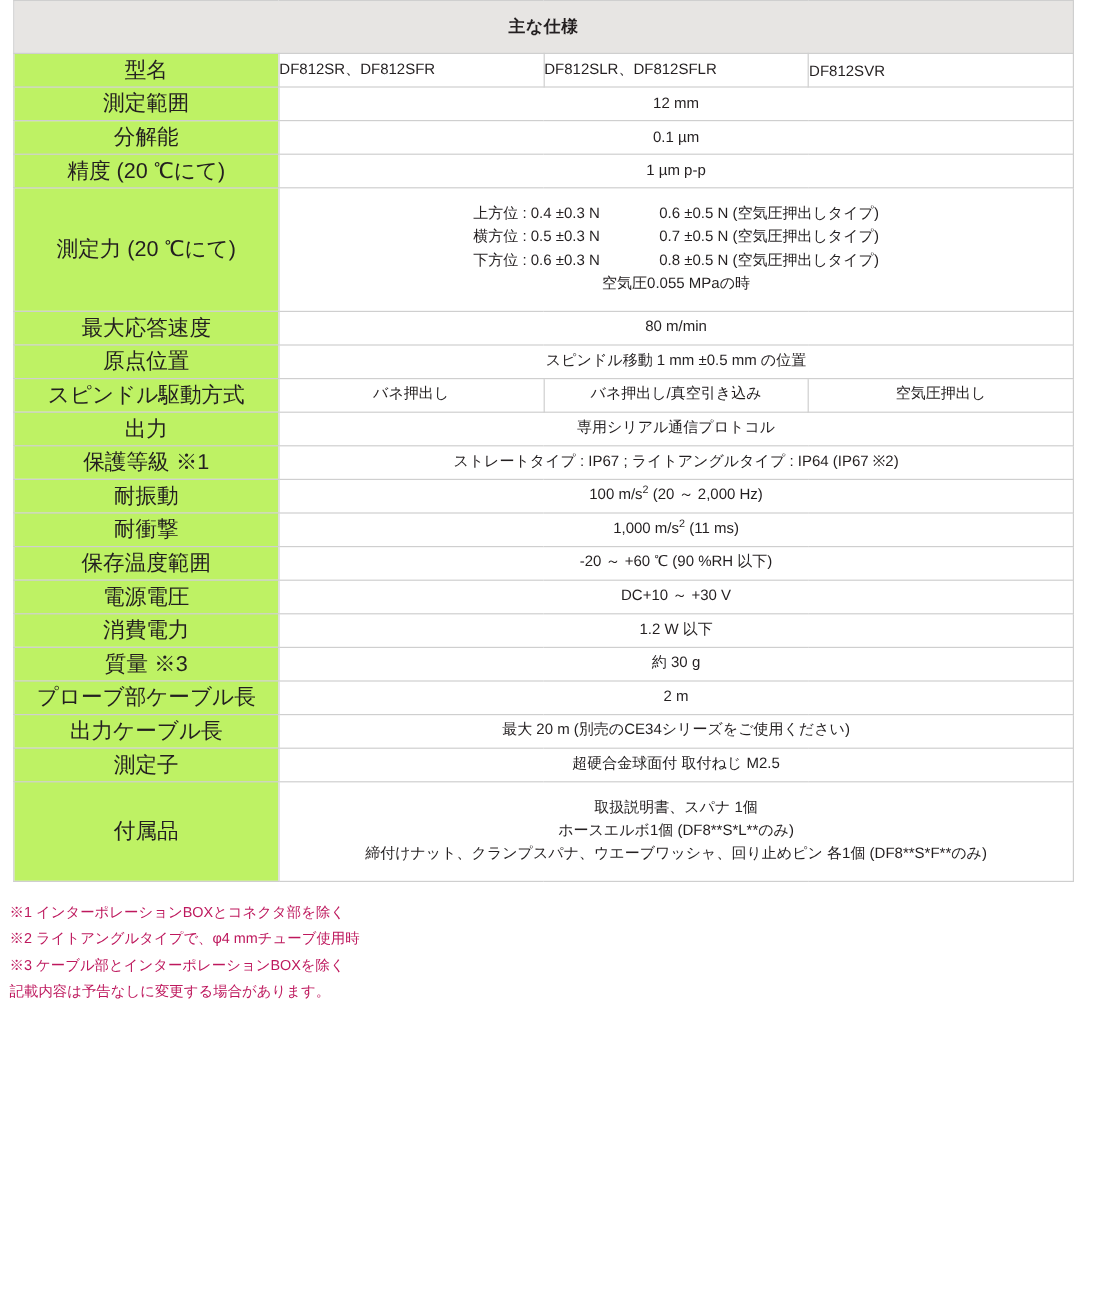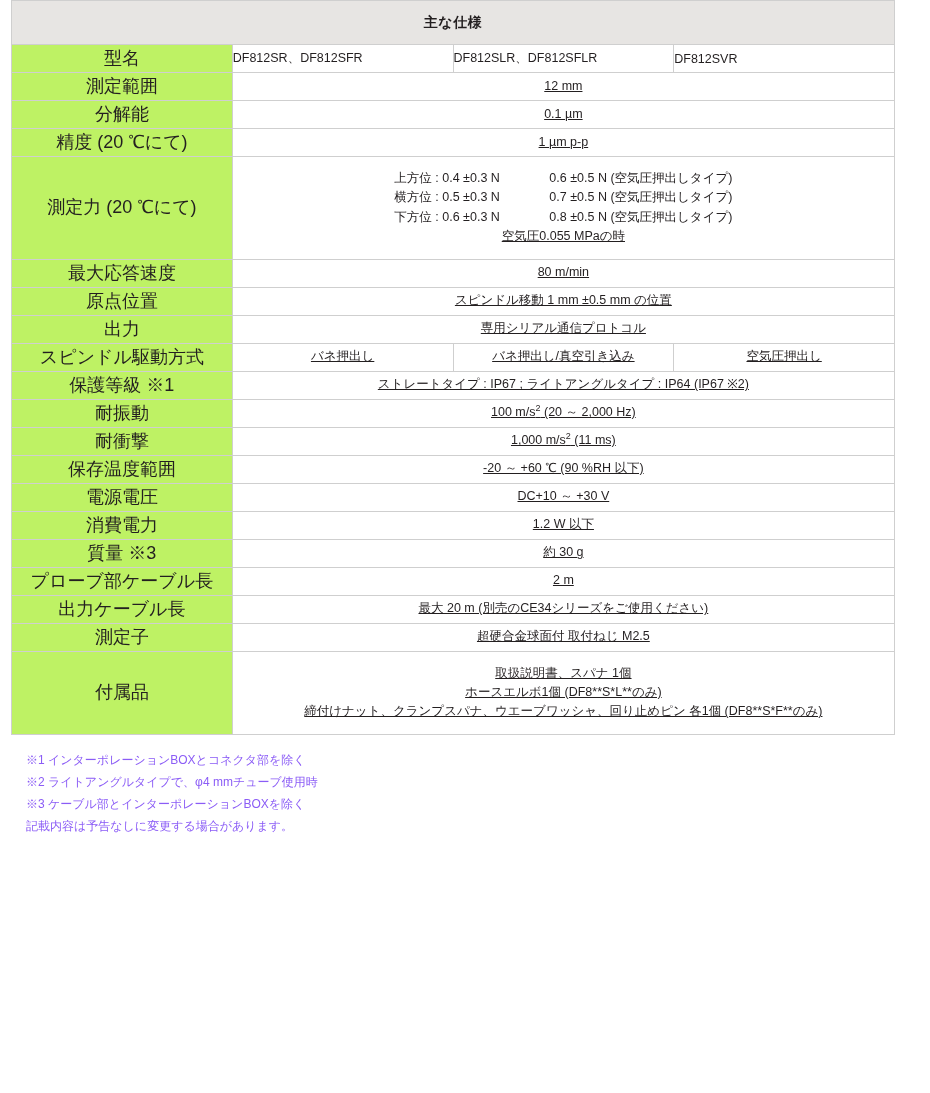--- a/index.html
+++ b/index.html
@@ -45,43 +45,42 @@
     padding: 8px 4px;
     font-size: 18px;
     line-height: 1.5;
   }
   .val-cell {
     background: #ffffff;
     text-align: center;
     padding: 9px 6px;
     font-size: 12.5px;
     line-height: 1.55;
-    text-decoration: underline;
   }
   .val-cell.tall { padding: 12px 6px; }
   .sub {
     font-size: 9px;
     vertical-align: super;
     line-height: 0;
   }
   .force-block {
     display: inline-block;
     text-align: left;
   }
   .force-line {
     white-space: pre;
   }
   .force-line .col-a { display: inline-block; width: 155px; }
   .center-line { text-align: center; }
   .accessory-line { display: block; }
   .notes {
-    margin: 14px 11px 0 26px;
+    margin: 14px 11px 0 8px;
     font-size: 12px;
     line-height: 1.85;
-    color: #8b5cf6;
+    color: #be185d;
   }
   .notes div { white-space: pre; }
   .model-head {
     background: #ffffff;
     text-align: left;
     padding: 12px 6px;
     font-size: 12.5px;
   }
 </style>
 </head>
@@ -127,29 +126,29 @@
 
       <tr>
         <td class="label-cell">最大応答速度</td>
         <td class="val-cell" colspan="3">80 m/min</td>
       </tr>
       <tr>
         <td class="label-cell">原点位置</td>
         <td class="val-cell" colspan="3">スピンドル移動 1 mm ±0.5 mm の位置</td>
       </tr>
       <tr>
-        <td class="label-cell">出力</td>
-        <td class="val-cell" colspan="3">専用シリアル通信プロトコル</td>
-      </tr>
-
-      <tr>
         <td class="label-cell">スピンドル駆動方式</td>
         <td class="val-cell">バネ押出し</td>
         <td class="val-cell">バネ押出し/真空引き込み</td>
         <td class="val-cell">空気圧押出し</td>
+      </tr>
+
+      <tr>
+        <td class="label-cell">出力</td>
+        <td class="val-cell" colspan="3">専用シリアル通信プロトコル</td>
       </tr>
 
       <tr>
         <td class="label-cell">保護等級 ※1</td>
         <td class="val-cell" colspan="3">ストレートタイプ : IP67 ; ライトアングルタイプ : IP64 (IP67 ※2)</td>
       </tr>
 
       <tr>
         <td class="label-cell">耐振動</td>
         <td class="val-cell" colspan="3"><span>100 m/s</span><span class="sub">2</span><span> (20 ～ 2,000 Hz)</span></td>

